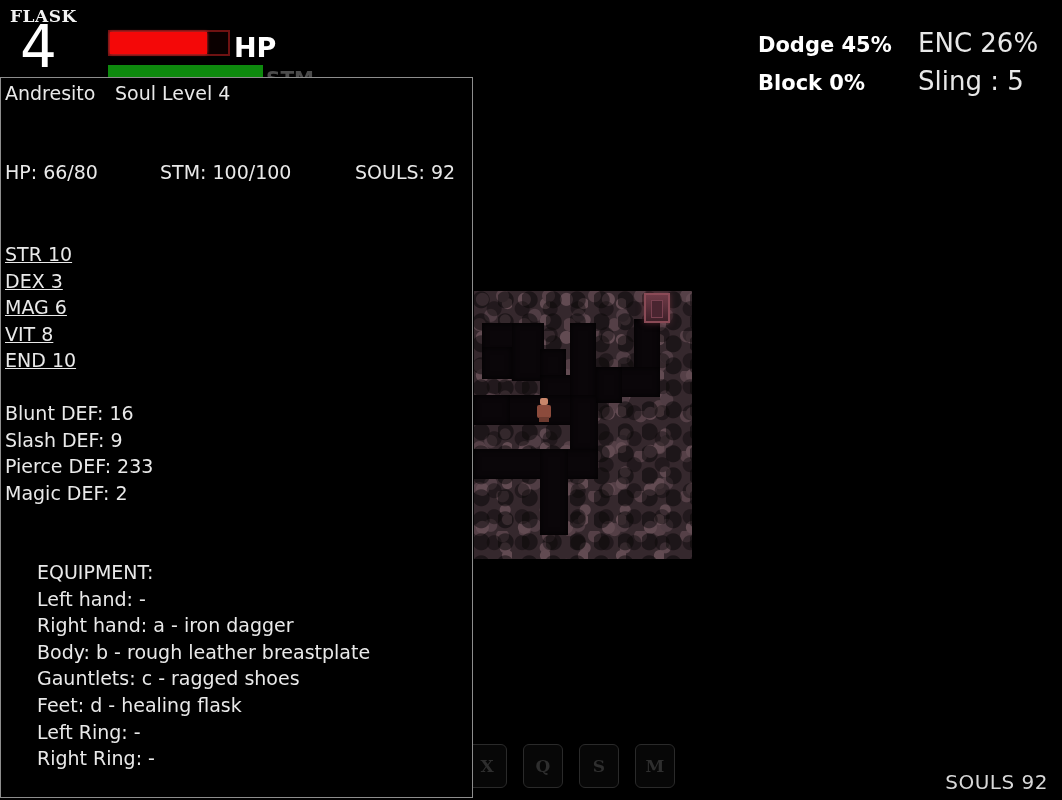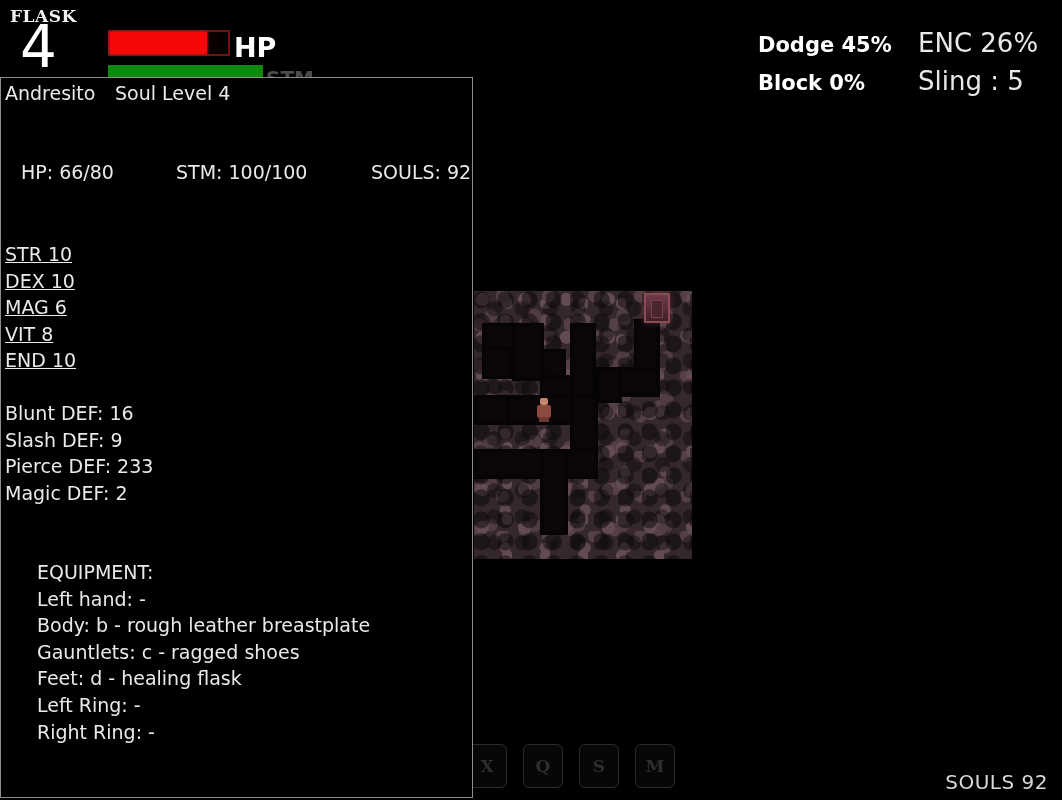--- a/index.html
+++ b/index.html
@@ -264,21 +264,21 @@
     font-size: 19px;
     padding-left: 4px;
   }
   .hdr-name { width: 110px; }
   .sheet-vitals {
     position: absolute;
     left: 0; top: 83px;
     width: 100%;
     display: flex;
     font-size: 19px;
-    padding-left: 20px;
+    padding-left: 4px;
   }
   .vit-hp   { width: 155px; }
   .vit-stm  { width: 195px; }
   .sheet-attrs {
     position: absolute;
     left: 0; top: 163px;
     width: 100%;
     text-decoration: underline;
   }
   .sheet-defs {
@@ -369,36 +369,37 @@
     </div>
 
     <div class="sheet-vitals">
       <span class="vit-hp">HP: 66/80</span>
       <span class="vit-stm">STM: 100/100</span>
       <span>SOULS: 92</span>
     </div>
 
     <div class="sheet-attrs">
       <div class="sheet-line">STR 10</div>
-      <div class="sheet-line">DEX 10</div>
+      <div class="sheet-line">DEX 3</div>
       <div class="sheet-line">MAG 6</div>
       <div class="sheet-line">VIT 8</div>
       <div class="sheet-line">END 10</div>
     </div>
 
     <div class="sheet-defs">
       <div class="sheet-line">Blunt DEF: 16</div>
       <div class="sheet-line">Slash DEF: 9</div>
       <div class="sheet-line">Pierce DEF: 233</div>
       <div class="sheet-line">Magic DEF: 2</div>
     </div>
 
     <div class="sheet-equip">
       <div class="sheet-line">EQUIPMENT:</div>
       <div class="sheet-line">Left hand: -</div>
+      <div class="sheet-line">Right hand: a - iron dagger</div>
       <div class="sheet-line">Body: b - rough leather breastplate</div>
       <div class="sheet-line">Gauntlets: c - ragged shoes</div>
       <div class="sheet-line">Feet: d - healing flask</div>
       <div class="sheet-line">Left Ring: -</div>
       <div class="sheet-line">Right Ring: -</div>
     </div>
 
   </div>
 
 </div>

